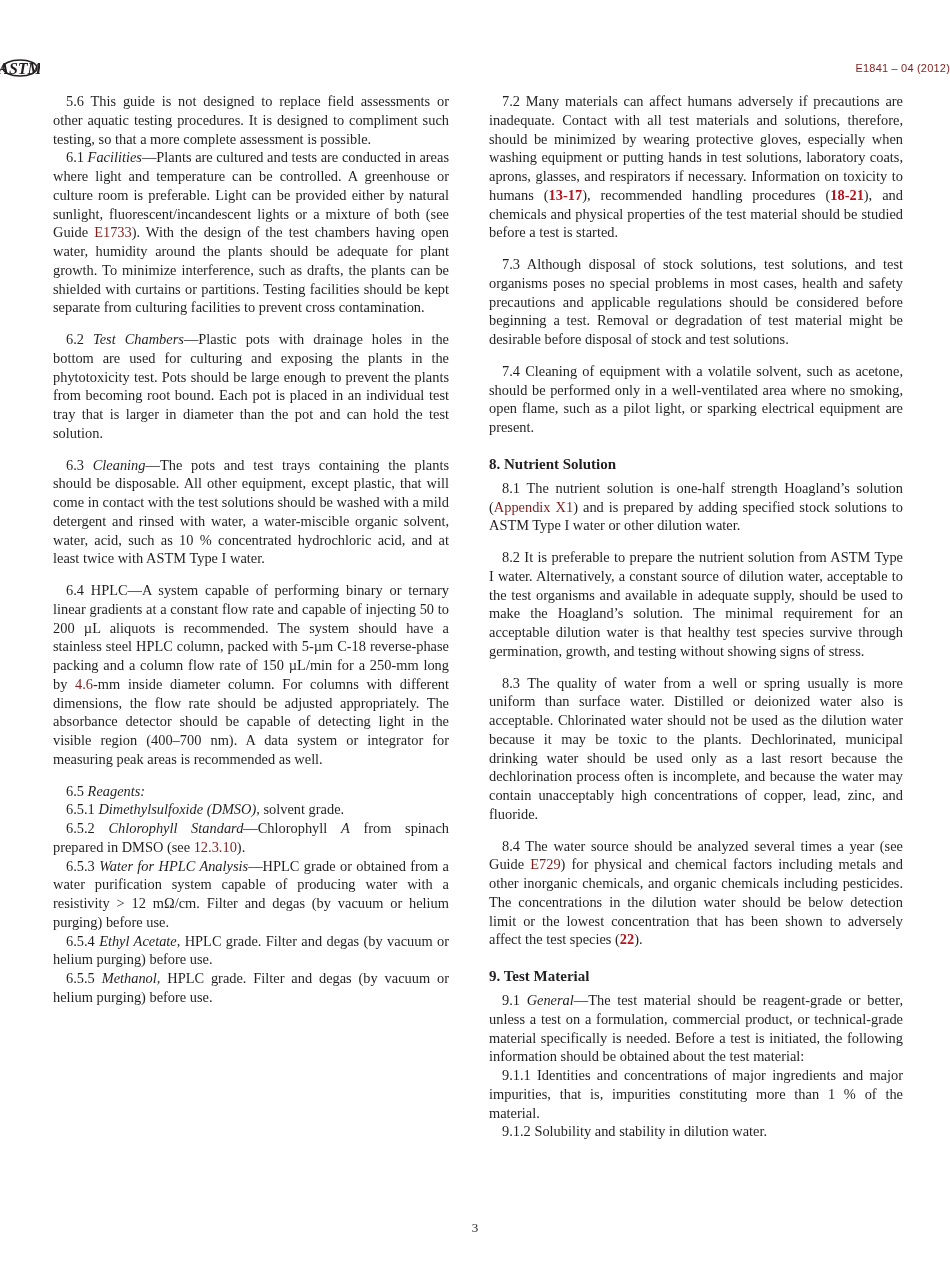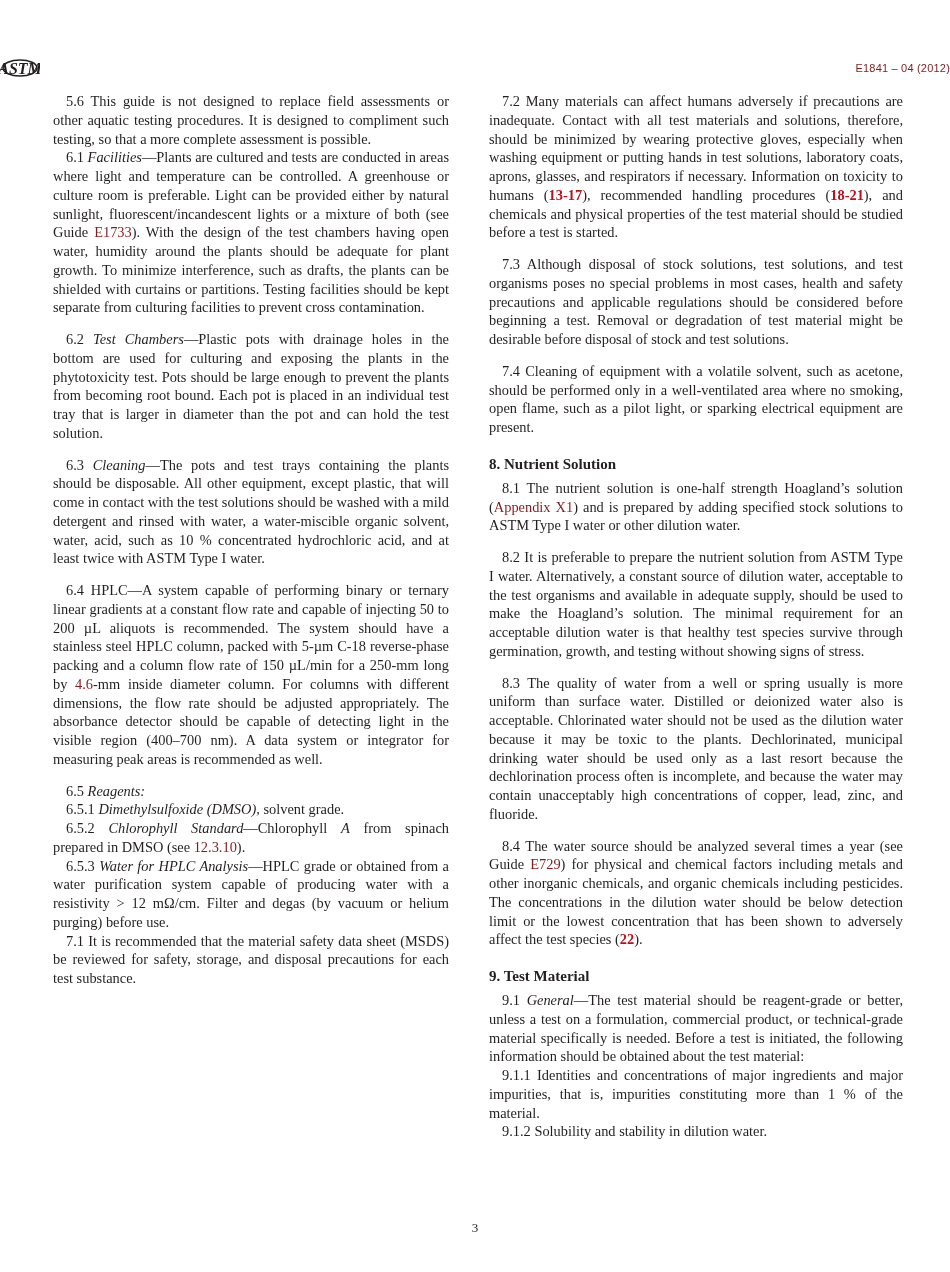--- a/index.html
+++ b/index.html
@@ -63,24 +63,25 @@
   <p class="gap"><span>6.4 HPLC—A system capable of performing binary or ternary linear gradients at a constant flow rate and capable of injecting 50 to 200 µL aliquots is recommended. The system should have a stainless steel HPLC column, packed with 5-µm C-18 reverse-phase packing and a column flow rate of 150 µL/min for a 250-mm long by </span><span class="ref">4.6</span><span>-mm inside diameter column. For columns with different dimensions, the flow rate should be adjusted appropriately. The absorbance detector should be capable of detecting light in the visible region (400–700 nm). A data system or integrator for measuring peak areas is recommended as well.</span></p>
 
   <p class="gap"><span>6.5 </span><i>Reagents:</i></p>
 
   <p><span>6.5.1 </span><i>Dimethylsulfoxide (DMSO),</i><span> solvent grade.</span></p>
 
   <p><span>6.5.2 </span><i>Chlorophyll Standard</i><span>—Chlorophyll </span><i>A</i><span> from spinach prepared in DMSO (see </span><span class="ref">12.3.10</span><span>).</span></p>
 
   <p><span>6.5.3 </span><i>Water for HPLC Analysis</i><span>—HPLC grade or obtained from a water purification system capable of producing water with a resistivity &gt; 12 mΩ/cm. Filter and degas (by vacuum or helium purging) before use.</span></p>
 
+  <p><span>6.5.4 </span><i>Ethyl Acetate,</i><span> HPLC grade. Filter and degas (by vacuum or helium purging) before use.</span></p>
+
+  <p><span>6.5.5 </span><i>Methanol,</i><span> HPLC grade. Filter and degas (by vacuum or helium purging) before use.</span></p>
 
 
-
-  <p>7.1 It is recommended that the material safety data sheet (MSDS) be reviewed for safety, storage, and disposal precau­tions for each test substance.</p>
 </div>
 
 <div class="col col-right">
   <p><span>7.2 Many materials can affect humans adversely if precau­tions are inadequate. Contact with all test materials and solutions, therefore, should be minimized by wearing protec­tive gloves, especially when washing equipment or putting hands in test solutions, laboratory coats, aprons, glasses, and respirators if necessary. Information on toxicity to humans (</span><span class="refb">13-17</span><span>), recommended handling procedures (</span><span class="refb">18-21</span><span>), and chemicals and physical properties of the test material should be studied before a test is started.</span></p>
 
   <p class="gap">7.3 Although disposal of stock solutions, test solutions, and test organisms poses no special problems in most cases, health and safety precautions and applicable regulations should be considered before beginning a test. Removal or degradation of test material might be desirable before disposal of stock and test solutions.</p>
 
   <p class="gap">7.4 Cleaning of equipment with a volatile solvent, such as acetone, should be performed only in a well-ventilated area where no smoking, open flame, such as a pilot light, or sparking electrical equipment are present.</p>
 
   <h2>8.  Nutrient Solution</h2>

